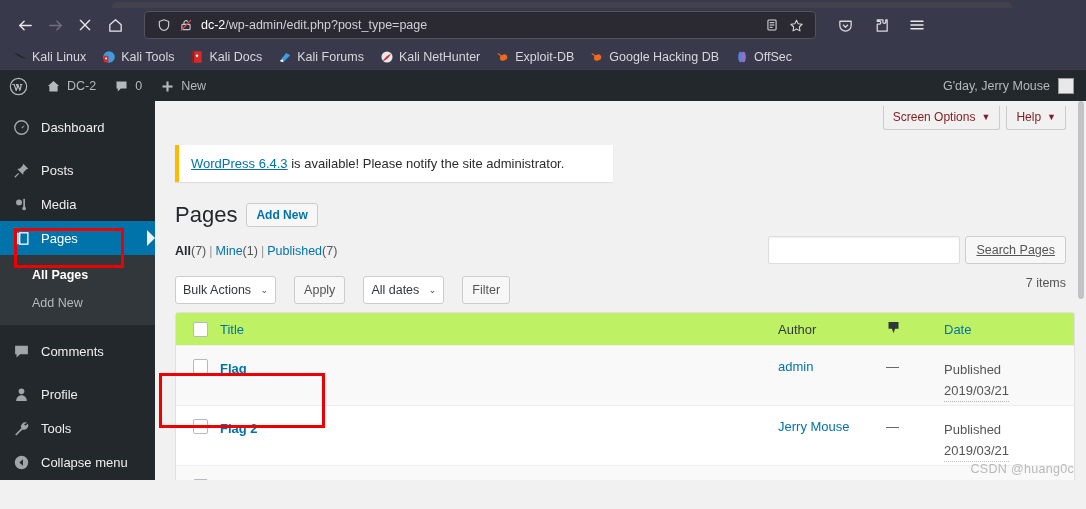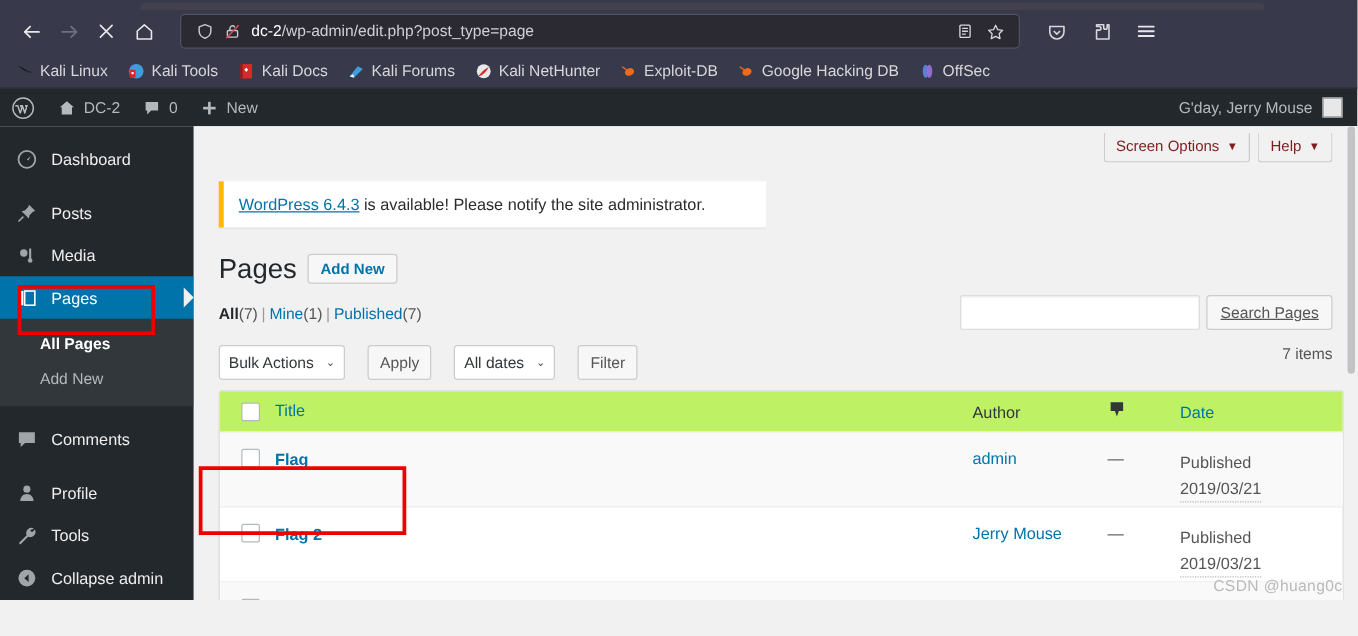--- a/index.html
+++ b/index.html
@@ -472,21 +472,21 @@
       <span>Tools</span>
     </div>
 
     <div class="menu-item">
       <span class="mi-ico">
         <svg width="17" height="17" viewBox="0 0 24 24">
             <circle cx="12" cy="12" r="9.5" fill="#a0a5aa"></circle>
             <path d="M14 7.5 L9 12 L14 16.5 Z" fill="#23282d"></path>
           </svg>
       </span>
-      <span>Collapse admin</span>
+      <span>Collapse menu</span>
     </div>
   </div>
 
   <div class="wp-main">
 
     <div class="screen-meta-links">
       <div class="meta-btn">
         <span>Screen Options</span>
         <span class="caret">▼</span>
       </div>

